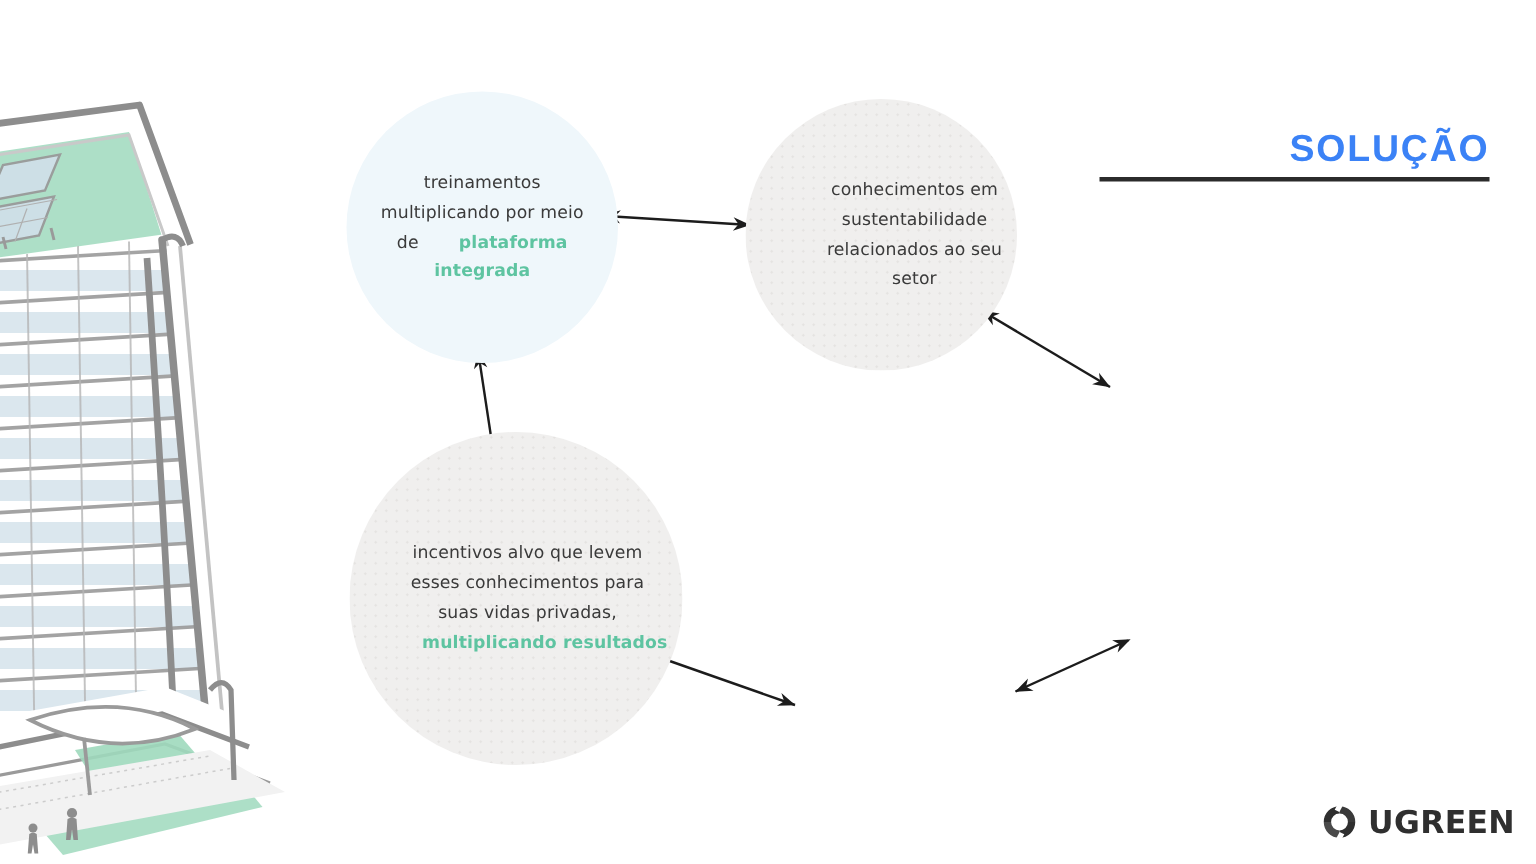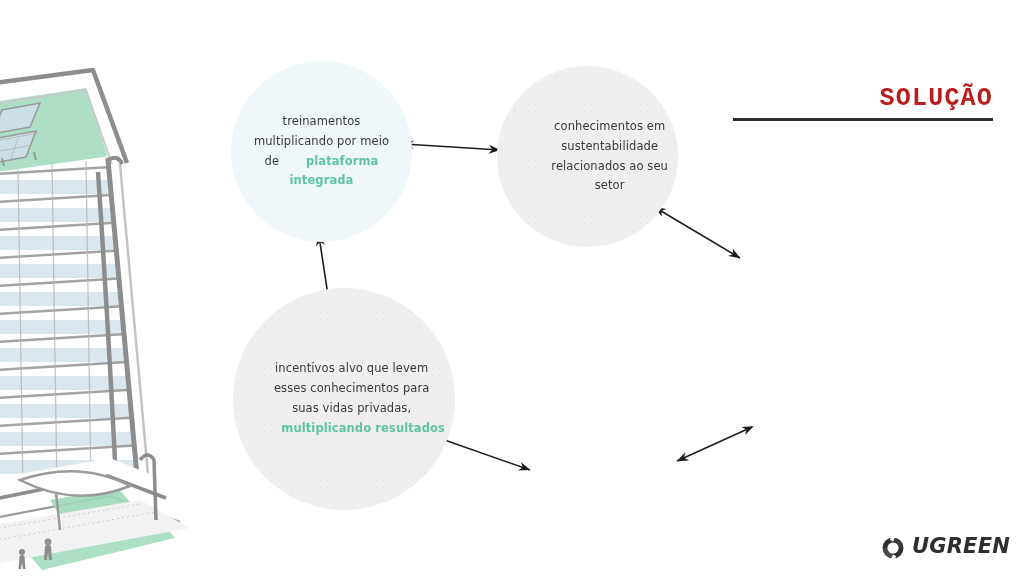--- a/index.html
+++ b/index.html
@@ -36,25 +36,25 @@
 
   
   .title-block {
     position: absolute;
     right: 31px;
     top: 86px;
     width: 270px;
     text-align: right;
   }
   .title-text {
-    font-family: Liberation Mono, monospace;
+    font-family: Liberation Sans, sans-serif;
     font-size: 25px;
     font-weight: bold;
     letter-spacing: 1.2px;
-    color: #b91c1c;
+    color: #3b82f6;
     line-height: 1.05;
     white-space: nowrap;
   }
   .title-rule {
     margin-top: 6px;
     height: 3px;
     background: #2b2b2b;
     width: 260px;
     margin-left: auto;
   }
@@ -108,22 +108,22 @@
     height: 576px;
     pointer-events: none;
   }
 
   
   .logo {
     position: absolute;
     right: 14px;
     bottom: 14px;
     display: flex;
+    align-items: center;
     gap: 5px;
-    font-style: italic;
   }
   .logo-mark {
     width: 28px;
     height: 28px;
     flex: 0 0 auto;
   }
   .logo-text {
     font-family: "DejaVu Sans", sans-serif;
     font-size: 21px;
     font-weight: bold;

